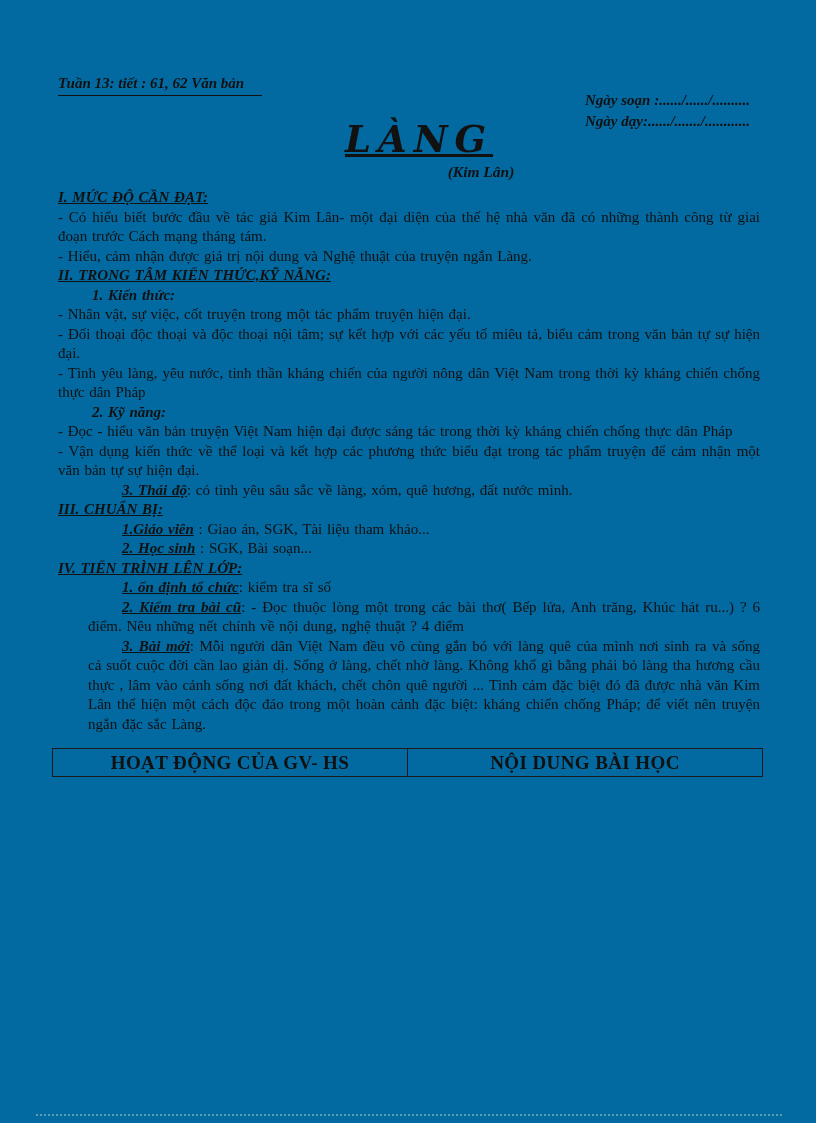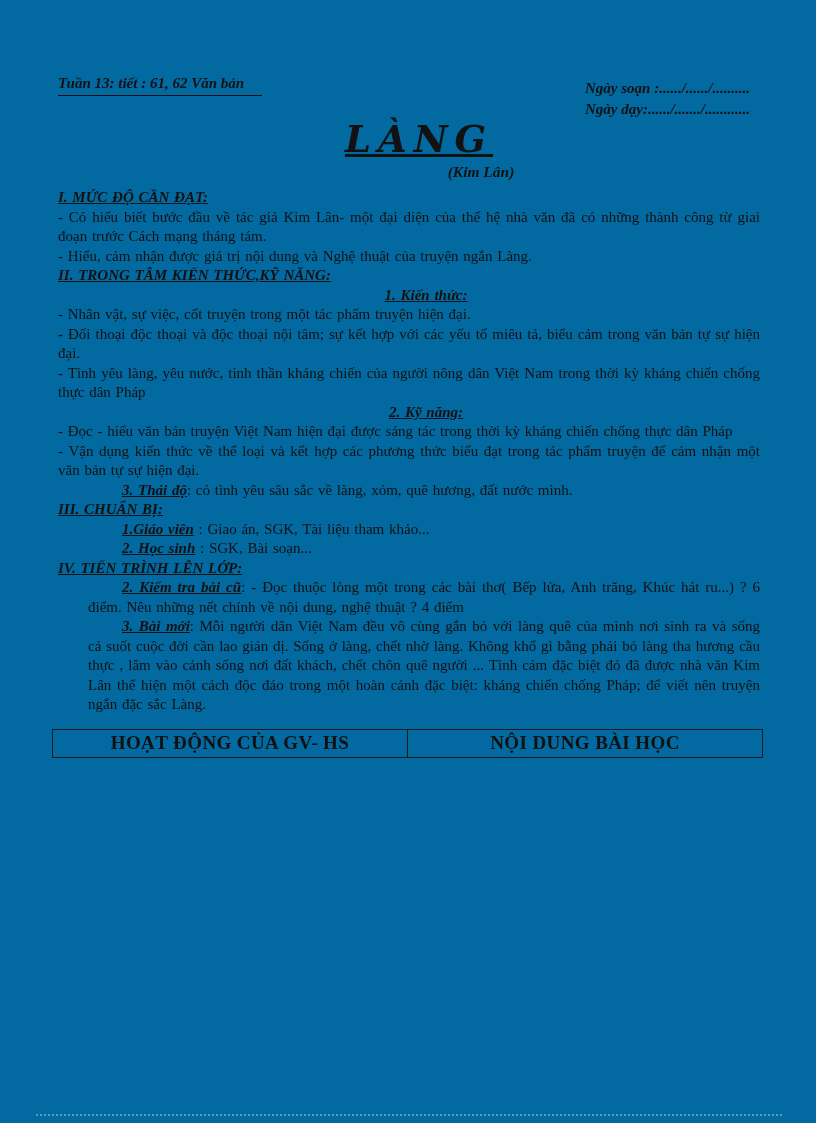--- a/index.html
+++ b/index.html
@@ -18,39 +18,39 @@
   }
   
   .hdr{position:relative;height:46px;}
   .hdr-left{
     position:absolute;left:0;top:0;
     font-weight:bold;font-style:italic;
     border-bottom:1.5px solid #111;
     padding-right:18px;padding-bottom:1px;
     white-space:nowrap;
   }
-  .hdr-dates{position:absolute;left:527px;top:4px;font-weight:bold;font-style:italic;line-height:21px;white-space:nowrap;}
+  .hdr-dates{position:absolute;left:527px;top:16px;font-weight:bold;font-style:italic;line-height:21px;white-space:nowrap;}
   
   .title-wrap{text-align:center;margin-top:4px;line-height:30px;}
   .doc-title{
     font-family:"DejaVu Serif","Liberation Serif",serif;
     font-weight:bold;font-style:italic;
     font-size:37px;letter-spacing:7px;
     text-decoration:underline;
     transform:translateX(10px);display:inline-block;
   }
   .subtitle-wrap{text-align:center;line-height:19px;margin-bottom:6px;}
   .doc-subtitle{
     font-weight:bold;font-style:italic;font-size:15.5px;
     display:inline-block;transform:translateX(72px);
   }
   
   .blk{margin:0;text-align:justify;word-spacing:1px;}
   .blk-h1{font-weight:bold;font-style:italic;text-decoration:underline;text-align:left;}
-  .blk-h2{font-weight:bold;font-style:italic;text-decoration:underline;text-indent:34px;text-align:center;}
+  .blk-h2{font-weight:bold;font-style:italic;text-indent:34px;text-align:left;}
   .blk-runin{text-indent:34px;margin-left:30px;}
   .runin-label{font-weight:bold;font-style:italic;text-decoration:underline;}
   
   .grid{
     border-collapse:collapse;
     width:711px;margin-left:-6px;margin-top:14px;
     table-layout:fixed;
   }
   .grid th{
     border:1.5px solid #1a1a1a;
@@ -96,20 +96,21 @@
         <p class="blk blk-p">- Đối thoại độc thoại và độc thoại nội tâm; sự kết hợp với các yếu tố miêu tả, biểu cảm trong văn bản tự sự hiện đại.</p>
         <p class="blk blk-p">- Tình yêu làng, yêu nước, tinh thần kháng chiến của người nông dân Việt Nam trong thời kỳ kháng chiến chống thực dân Pháp</p>
         <p class="blk blk-h2">2. Kỹ năng:</p>
         <p class="blk blk-p">- Đọc - hiểu văn bản truyện Việt Nam hiện đại được sáng tác trong  thời kỳ kháng chiến chống thực dân Pháp</p>
         <p class="blk blk-p">- Vận dụng kiến thức về thể loại và kết hợp các phương thức biểu đạt trong tác phẩm truyện để cảm nhận một văn bản tự sự hiện đại.</p>
         <p class="blk blk-runin"><span class="runin-label">3. Thái độ</span>: có tình yêu sâu sắc về làng, xóm, quê hương, đất nước mình.</p>
         <p class="blk blk-h1">III. CHUẨN BỊ:</p>
         <p class="blk blk-runin"><span class="runin-label">1.Giáo viên</span> : Giao án, SGK, Tài liệu tham khảo...</p>
         <p class="blk blk-runin"><span class="runin-label">2. Học sinh</span> : SGK, Bài soạn...</p>
         <p class="blk blk-h1">IV. TIẾN TRÌNH LÊN LỚP:</p>
+        <p class="blk blk-runin"><span class="runin-label">1. ổn định tổ chức</span>: kiểm tra sĩ số</p>
         <p class="blk blk-runin"><span class="runin-label">2. Kiểm tra bài cũ</span>: - Đọc thuộc lòng một trong các bài thơ( Bếp lửa, Anh trăng, Khúc hát ru...) ? 6 điểm. Nêu những nết chính về nội dung, nghệ thuật ? 4 điểm</p>
         <p class="blk blk-runin"><span class="runin-label">3. Bài mới</span>: Mỗi người dân Việt Nam đều vô cùng gắn bó với làng quê của mình  nơi sinh ra và sống cả suốt cuộc đời cần lao giản dị. Sống ở làng, chết nhờ làng. Không khổ gì bằng phải bỏ làng tha hương cầu thực , lâm vào cảnh sống nơi đất khách, chết chôn quê người ... Tình cảm đặc biệt đó đã được nhà văn Kim Lân thể hiện một cách độc đáo trong một hoàn cảnh đặc biệt: kháng chiến chống Pháp; để viết nên truyện ngắn đặc sắc Làng.</p>
       </div>
 
     <table class="grid">
       <tbody>
           <tr>
         <th>HOẠT ĐỘNG CỦA GV- HS</th>
         <th>NỘI DUNG BÀI HỌC</th>
       </tr>

